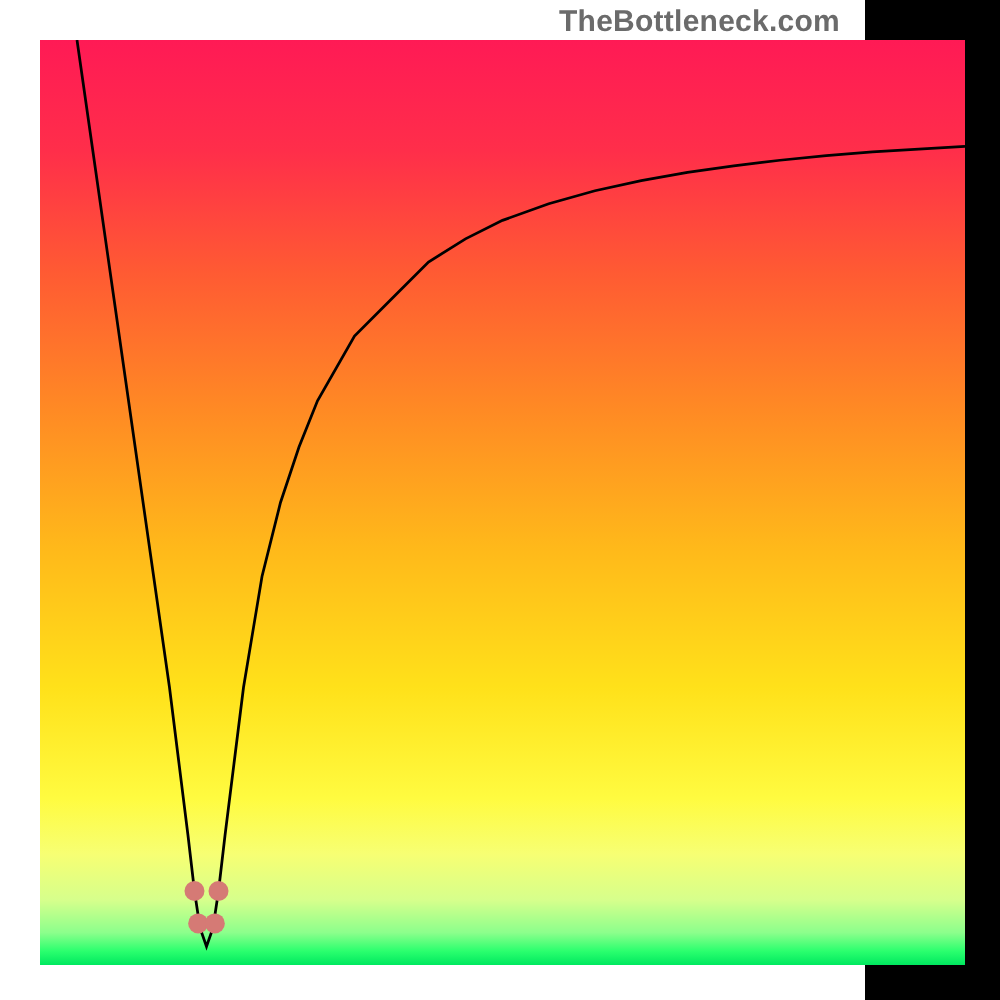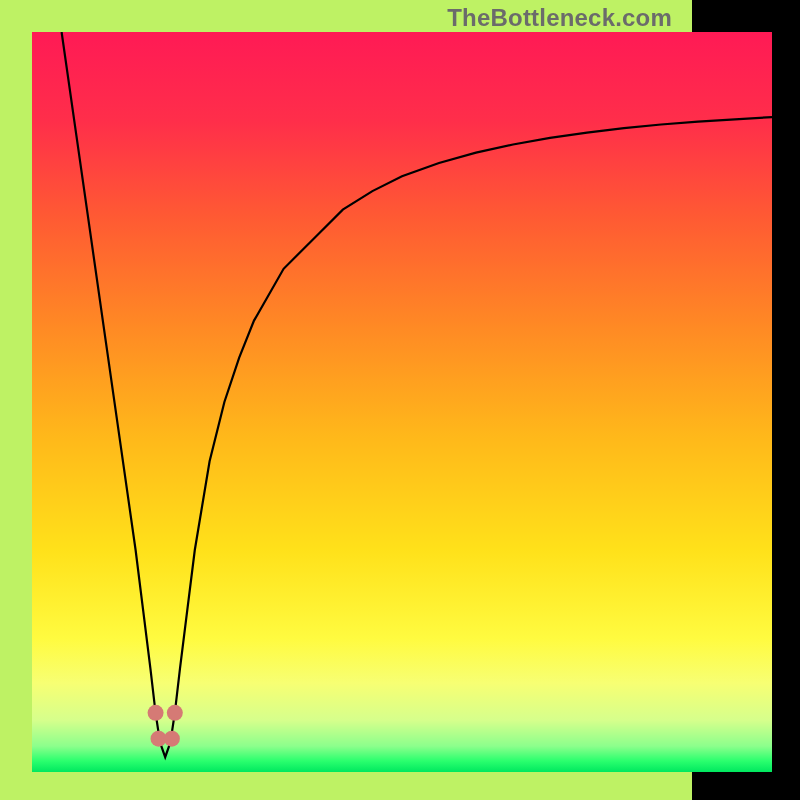--- a/index.html
+++ b/index.html
@@ -9,21 +9,21 @@
     height: 800px;
     background: #000;
     overflow: hidden;
   }
   .frame {
     position: absolute;
     left: 0;
     top: 0;
     width: 692px;
     height: 800px;
-    background: #bef264;
+    background: #ffffff;
   }
   .plot {
     position: absolute;
     left: 32px;
     top: 32px;
     width: 740px;
     height: 740px;
     overflow: hidden;
   }
   .watermark {

